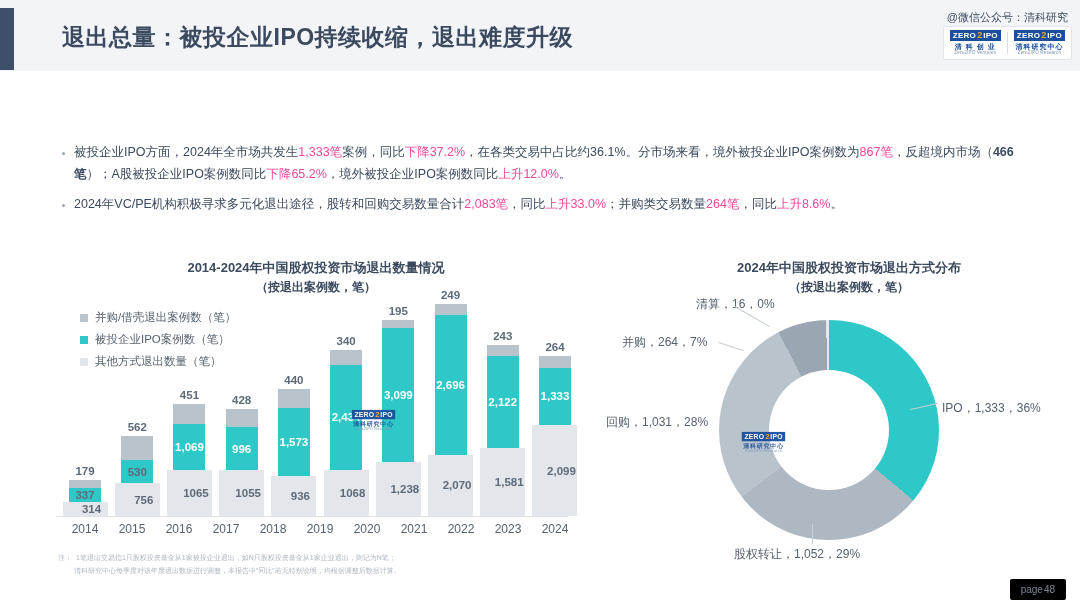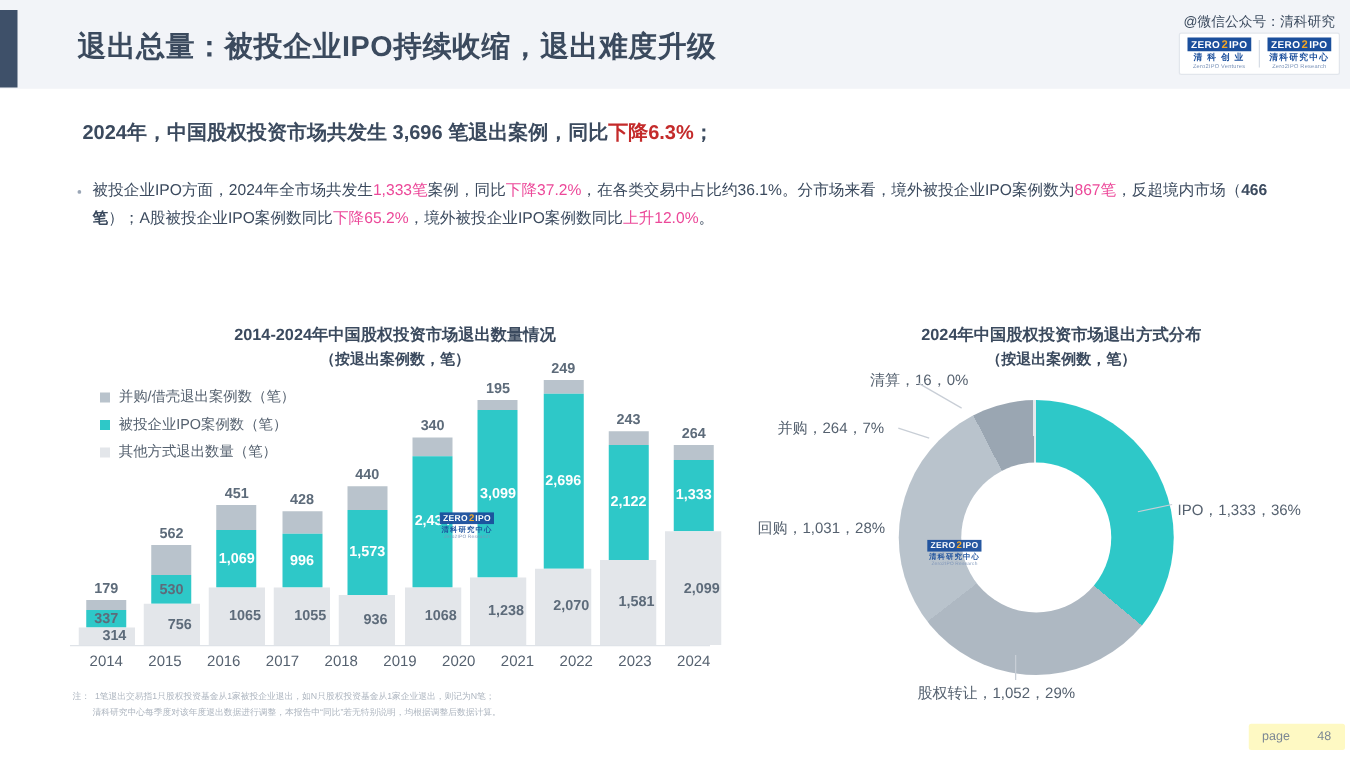--- a/index.html
+++ b/index.html
@@ -131,24 +131,24 @@
   .leader{position:absolute;background:#c8ced6;}
 
   
   .note{
     position:absolute;left:58px;top:552px;width:560px;
     font-size:7px;color:#aeb6c0;line-height:1.85;
   }
   .note .nt-label{float:left;margin-right:4px;}
   .note .nt-line{padding-left:16px;}
   .page-badge{
-    position:absolute;right:4px;bottom:8px;
-    background:#fef9c3;color:#7b8794;
+    position:absolute;right:14px;bottom:8px;
+    background:#000000;color:#7b8794;
     font-size:10px;padding:5px 11px;border-radius:2px;
-    display:flex;gap:22px;
+    display:flex;gap:1px;
   }
 </style>
 </head>
 <body>
 
 <div class="slide">
 
   <div class="header-band"></div>
   <div class="header-accent"></div>
   <div class="page-title">退出总量：被投企业IPO持续收缩，退出难度升级</div>
@@ -169,28 +169,29 @@
       <div class="logo-top">
         <span class="z">ZERO</span>
         <span class="two">2</span>
         <span class="i">IPO</span>
       </div>
       <div class="logo-cn">清科研究中心</div>
       <div class="logo-en">Zero2IPO Research</div>
     </div>
   </div>
 
-  <div class="lead">
-    <span>2024年，中国股权投资市场共发生 3,696 笔退出案例，同比</span><span class="red">下降6.3%</span><span>；</span>
-  </div>
 
   <div class="bullets">
     <div class="bullet">
       <div class="dot"></div>
       <div class="btxt"><span>被投企业IPO方面，2024年全市场共发生</span><span class="r">1,333笔</span><span>案例，同比</span><span class="r">下降37.2%</span><span>，在各类交易中占比约36.1%。分市场来看，境外被投企业IPO案例数为</span><span class="r">867笔</span><span>，反超境内市场（</span><span style="font-weight: bold;">466笔</span><span>）；A股被投企业IPO案例数同比</span><span class="r">下降65.2%</span><span>，境外被投企业IPO案例数同比</span><span class="r">上升12.0%</span><span>。</span></div>
+    </div>
+    <div class="bullet">
+      <div class="dot"></div>
+      <div class="btxt"><span>2024年VC/PE机构积极寻求多元化退出途径，股转和回购交易数量合计</span><span class="r">2,083笔</span><span>，同比</span><span class="r">上升33.0%</span><span>；并购类交易数量</span><span class="r">264笔</span><span>，同比</span><span class="r">上升8.6%</span><span>。</span></div>
     </div>
   </div>
 
   <div class="chart-left">
     <div class="ct">
       <span>2014-2024年中国股权投资市场退出数量情况</span>
       <span class="sub">（按退出案例数，笔）</span>
     </div>
 
     <div class="legend">

